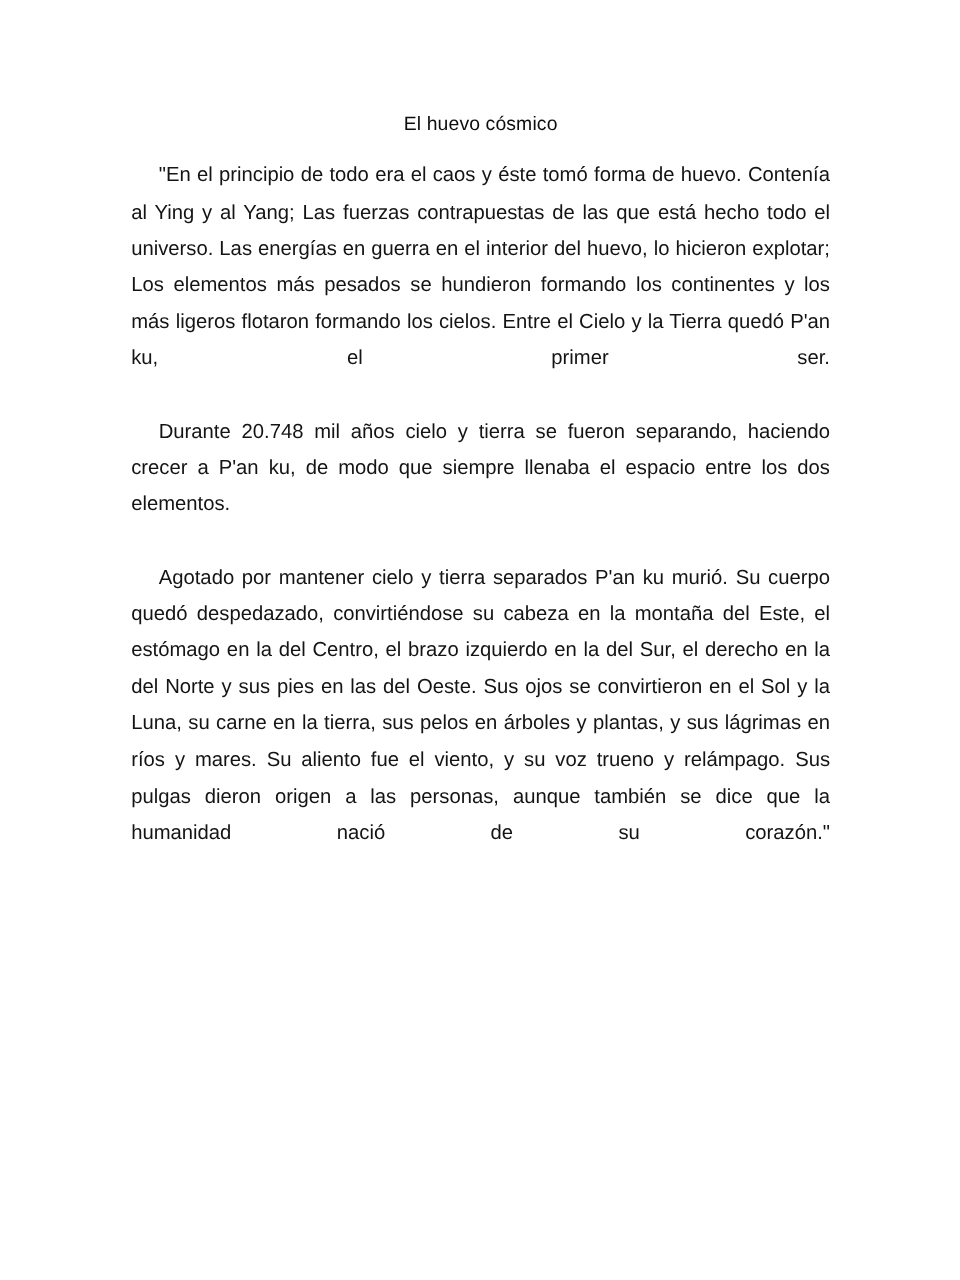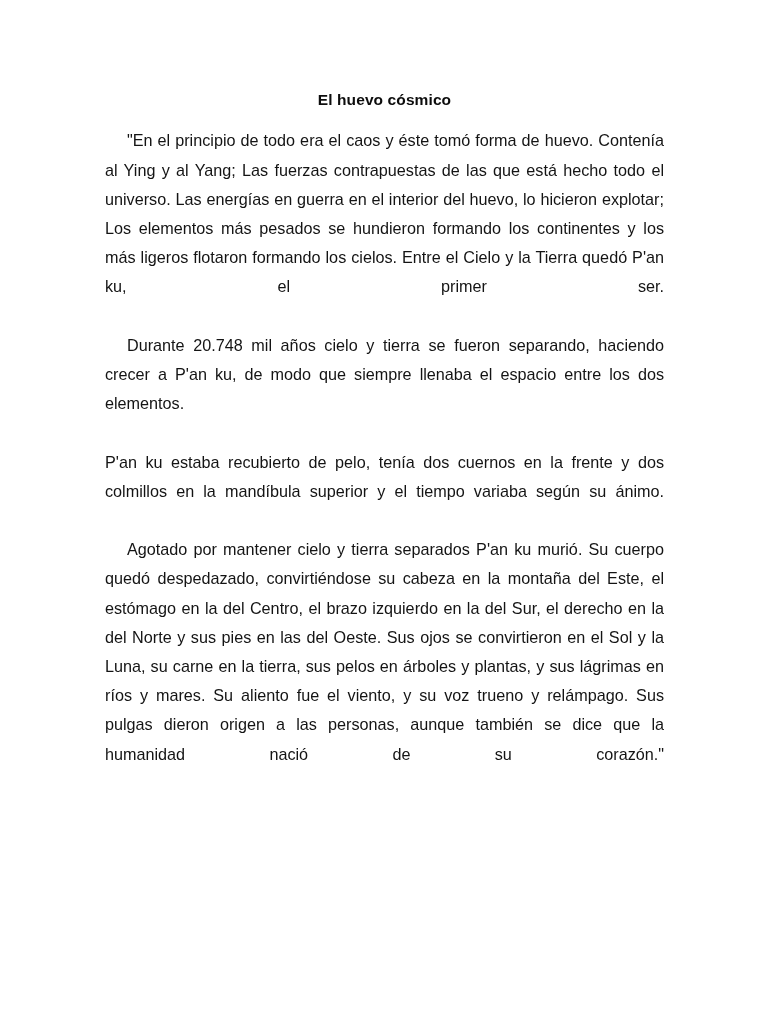--- a/index.html
+++ b/index.html
@@ -25,21 +25,21 @@
 
   .doc-body {
     position: absolute;
     left: 105px;
     top: 90px;
     width: 559px;
   }
 
   .doc-title {
     font-size: 15.5px;
-    font-weight: bold;
+    font-weight: normal;
     text-align: center;
     color: #0d0d0d;
     margin: 0 0 17px 0;
     letter-spacing: 0.1px;
     line-height: 1.25;
   }
 
   .para {
     font-size: 16.2px;
     line-height: 29.2px;
@@ -71,18 +71,17 @@
 
 <div class="page">
   <div class="doc-body">
 
     <h1 class="doc-title">El huevo cósmico</h1>
 
     <p class="para indent">"En el principio de todo era el caos y éste tomó forma de huevo. Contenía al Ying y al Yang; Las fuerzas contrapuestas de las que está hecho todo el universo. Las energías en guerra en el interior del huevo, lo hicieron explotar; Los elementos más pesados se hundieron formando los continentes y los más ligeros flotaron formando los cielos. Entre el Cielo y la Tierra quedó P'an ku, el primer ser.</p>
 
     <p class="para indent">Durante 20.748 mil años cielo y tierra se fueron separando, haciendo crecer a P'an ku, de modo que siempre llenaba el espacio entre los dos elementos.</p>
 
-    <p class="para flush">P'an ku estaba recubierto de pelo, tenía dos cuernos en la frente y dos colmillos en la mandíbula superior y el tiempo variaba según su ánimo.</p>
 
     <p class="para indent">Agotado por mantener cielo y tierra separados P'an ku murió. Su cuerpo quedó despedazado, convirtiéndose su cabeza en la montaña del Este, el estómago en la del Centro, el brazo izquierdo en la del Sur, el derecho en la del Norte y sus pies en las del Oeste. Sus ojos se convirtieron en el Sol y la Luna, su carne en la tierra, sus pelos en árboles y plantas, y sus lágrimas en ríos y mares. Su aliento fue el viento, y su voz trueno y relámpago. Sus pulgas dieron origen a las personas, aunque también se dice que la humanidad nació de su corazón."</p>
 
   </div>
 </div>
 
 </body></html>

